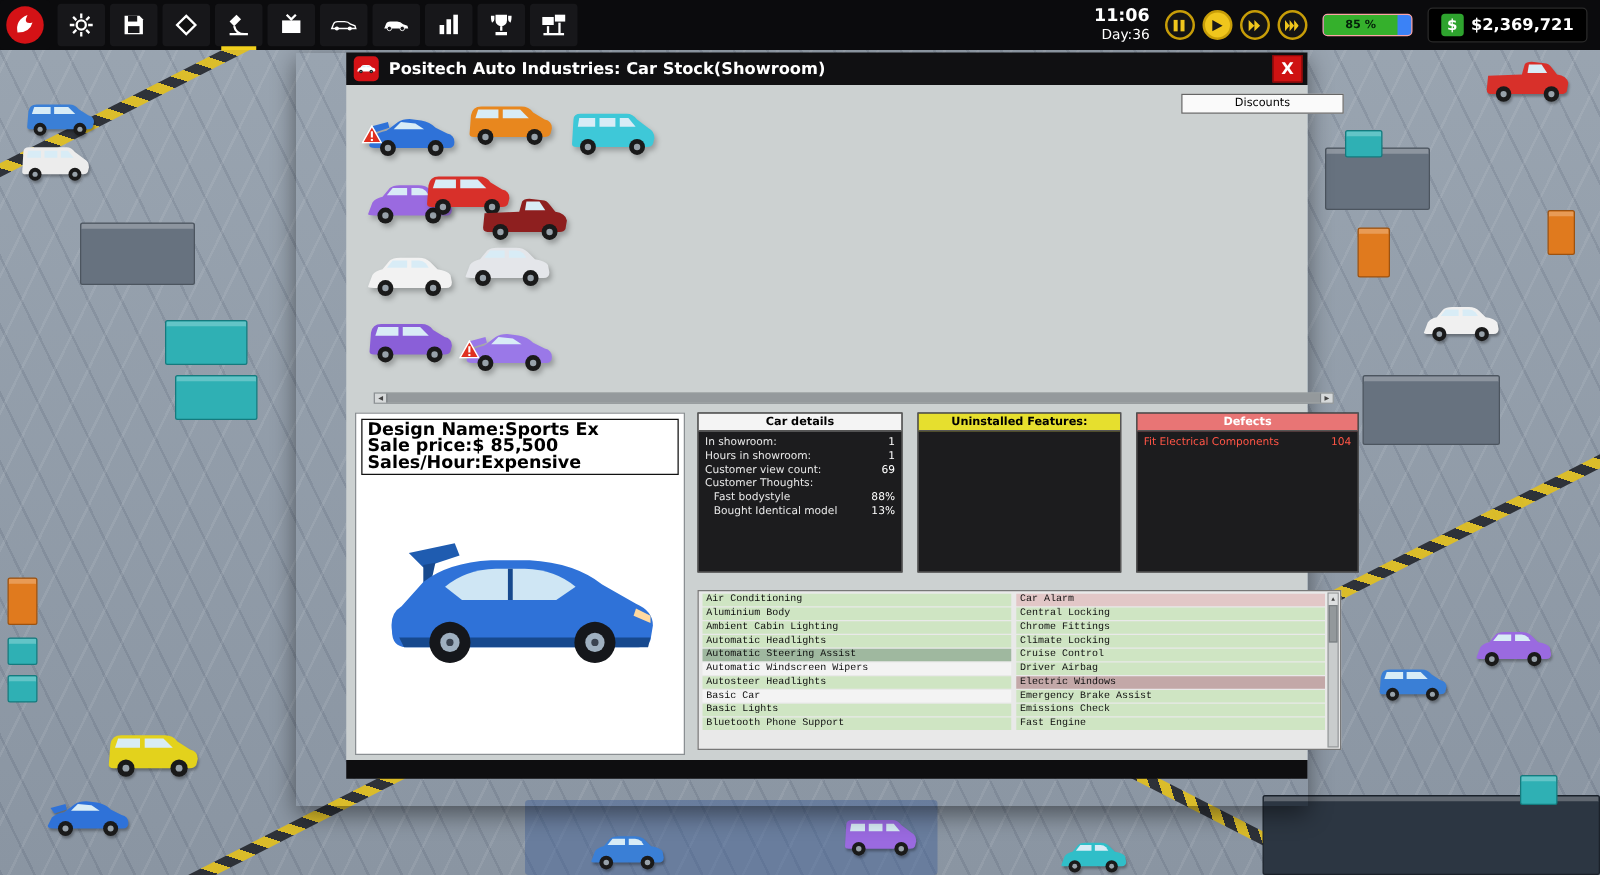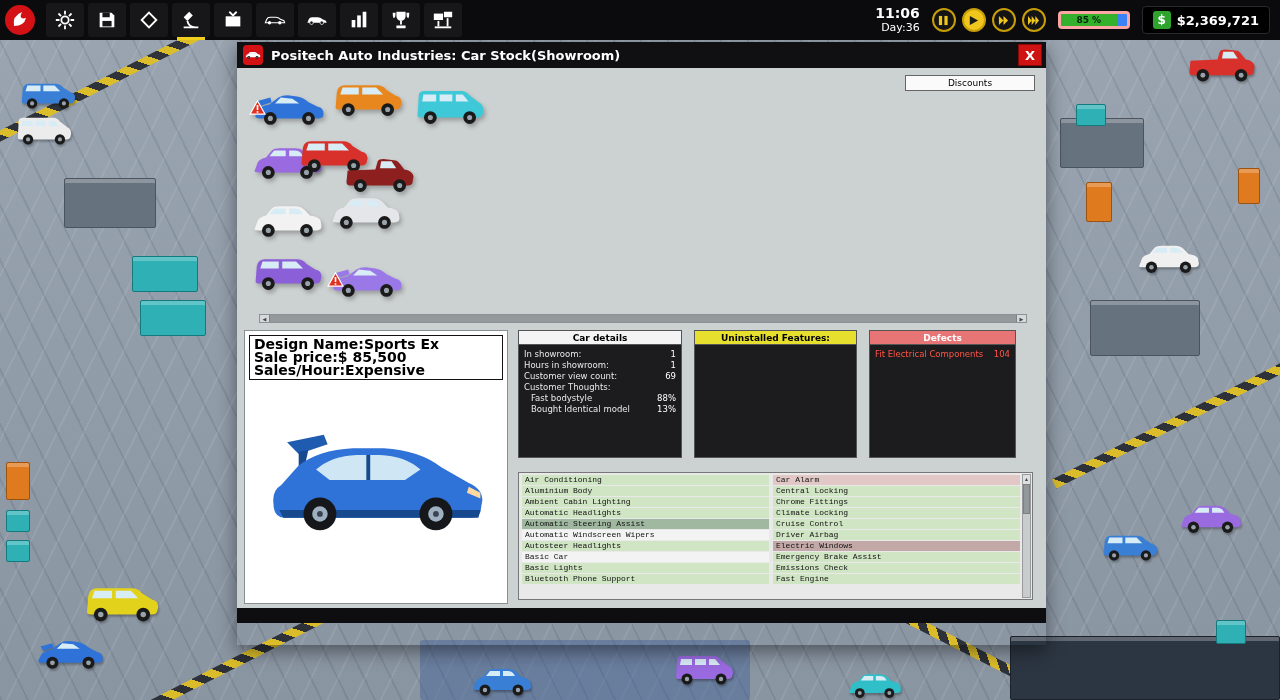--- a/index.html
+++ b/index.html
@@ -37,33 +37,33 @@
   .hud-right { margin-left:auto; display:flex; align-items:center; gap:12px; padding-right:10px; }
   .clock { text-align:right; color:#fff; line-height:1.1; }
   .clock .t { font-size:14px; font-weight:bold; }
   .clock .d { font-size:11px; }
   .playbar { display:flex; gap:6px; }
   .pb { width:24px; height:24px; border-radius:50%; background:#141414; border:2px solid #c79d08;
     display:flex; align-items:center; justify-content:center; cursor:pointer; }
   .pb svg { width:11px; height:11px; fill:#f0c61c; }
   .pb.active { background:#f0c61c; }
   .pb.active svg { fill:#1a1a1a; }
-  .effpill { width:72px; height:18px; border:3px solid #fca5a5; border-radius:4px; overflow:hidden;
+  .effpill { width:72px; height:18px; border:1px solid #fca5a5; border-radius:4px; overflow:hidden;
     display:flex; background:#3b82f6; }
   .effpill .fill { width:85%; background:#35b02c; display:flex; align-items:center;
     justify-content:center; font-size:9px; font-weight:bold; color:#04210a; }
   .moneybadge { display:flex; align-items:center; gap:6px; background:#000; border:1px solid #2a2a2a;
     border-radius:4px; padding:4px 10px; }
   .moneyicon { width:18px; height:18px; background:#2ea32e; border-radius:3px; color:#fff;
     font-size:12px; font-weight:bold; display:flex; align-items:center; justify-content:center; }
   .moneyval { color:#fff; font-size:13px; font-weight:bold; }
 
   
   .dialog { position:absolute; left:237px; top:42px; width:809px; height:603px; z-index:30;
-    box-shadow:0 6px 18px rgba(0,0,0,.45); }
+    box-shadow:0 6px 18px rgba(0,0,0,.45);padding-left:40px; }
   .titlebar { height:26px; background:#101012; display:flex; align-items:center; padding:0 4px; }
   .titlelogo { width:20px; height:20px; background:#d41216; border-radius:4px; margin:0 8px 0 2px;
     display:flex; align-items:center; justify-content:center; }
   .titlelogo svg { width:16px; height:12px; color:#fff; }
   .titletext { color:#fff; font-size:13px; font-weight:bold; }
   .closebtn { margin-left:auto; width:24px; height:22px; background:#cf1212; border:1px solid #8c0808;
     color:#fff; font-size:13px; font-weight:bold; display:flex; align-items:center;
     justify-content:center; cursor:pointer; }
   .tabs { height:22px; display:flex; background:#191919; }
   .tab { flex:1; display:flex; align-items:center; justify-content:center; font-size:11px;
@@ -480,21 +480,21 @@
               <span class="cval">13%</span>
             </div>
         </div>
       </div>
 
       <div class="ipanel" style="left:457px; width:163px;">
         <div class="phead ph-yellow">Uninstalled Features:</div>
         <div class="pbody"></div>
       </div>
 
-      <div class="ipanel" style="left:632px; width:147px;">
+      <div class="ipanel" style="left:632px; width:178px;">
         <div class="phead ph-red">Defects</div>
         <div class="pbody">
           <div class="crow defect">
               <span>Fit Electrical Components</span>
               <span class="cval">104</span>
             </div>
         </div>
       </div>
 
       <div class="features">

